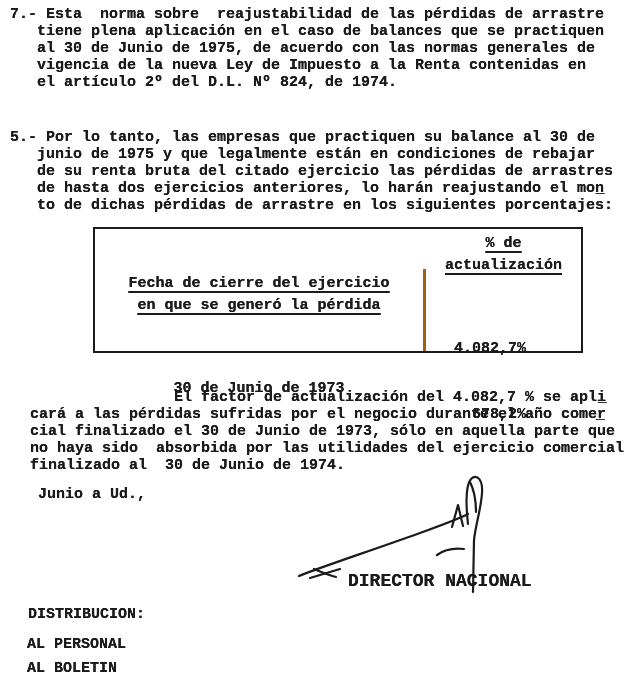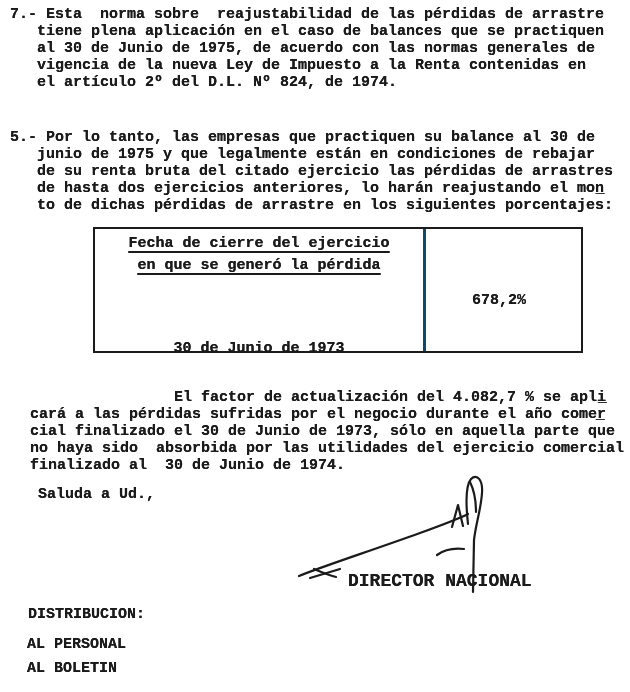--- a/index.html
+++ b/index.html
@@ -21,21 +21,21 @@
   .saluda{left:38px;top:486px;}
   .director{left:348px;top:573px;font-size:18px;}
   .dist-title{left:28px;top:606px;text-decoration-thickness:2px;text-underline-offset:4px;}
   .dist-items{left:27px;top:633px;line-height:24px;}
 
   
   .tbl{
     position:absolute;left:93px;top:227px;width:490px;height:126px;
     border:2px solid #1b1b1b;box-sizing:border-box;display:flex;
   }
-  .tbl-col1{width:328px;border-right:3px solid #0c4a6e;box-sizing:content-box;}
+  .tbl-col1{width:328px;border-right:3px solid #a16207;box-sizing:content-box;margin-top:40px;}
   .tbl-col2{flex:1;}
   .tbl-head{
     padding-top:4px;text-align:center;
     font-size:15px;line-height:22px;font-weight:bold;white-space:pre;
     text-shadow:0 0 0.4px #1b1b1b;
     text-decoration:underline;text-decoration-thickness:2px;text-underline-offset:4px;
   }
   .tbl-rows{
     margin-top:17px;text-align:center;
     font-size:15px;line-height:22px;font-weight:bold;white-space:pre;
@@ -63,33 +63,36 @@
 
 <div class="tbl">
   <div class="tbl-col1">
     <div class="tbl-head">Fecha de cierre del ejercicio
 en que se generó la pérdida</div>
     <div class="tbl-rows">
       <div>30 de Junio de 1973</div>
     </div>
   </div>
   <div class="tbl-col2">
+    <div class="tbl-head">% de
+actualización</div>
     <div class="tbl-rows">
+      <div>4.082,7%</div>
       <div>678,2%</div>
     </div>
   </div>
 </div>
 
 <div class="mono pf">                El factor de actualización del 4.082,7 % se apli̲
 cará a las pérdidas sufridas por el negocio durante el año comer̲
 cial finalizado el 30 de Junio de 1973, sólo en aquella parte que
 no haya sido  absorbida por las utilidades del ejercicio comercial
 finalizado al  30 de Junio de 1974.</div>
 
-<div class="mono saluda">Saluda a Ud.,</div>
+<div class="mono saluda">Junio a Ud.,</div>
 
 <svg class="sig" viewBox="288 468 216 136" xmlns="http://www.w3.org/2000/svg">
 
   <path d="M299,576 C318,568 370,551 420,533 C445,524 460,518 468,514"></path>
 
   <path d="M310,578 L340,569"></path>
   <path d="M314,569 C321,572 328,575 336,577"></path>
 
   <path d="M452,527 L458,505 L463,526"></path>
 

